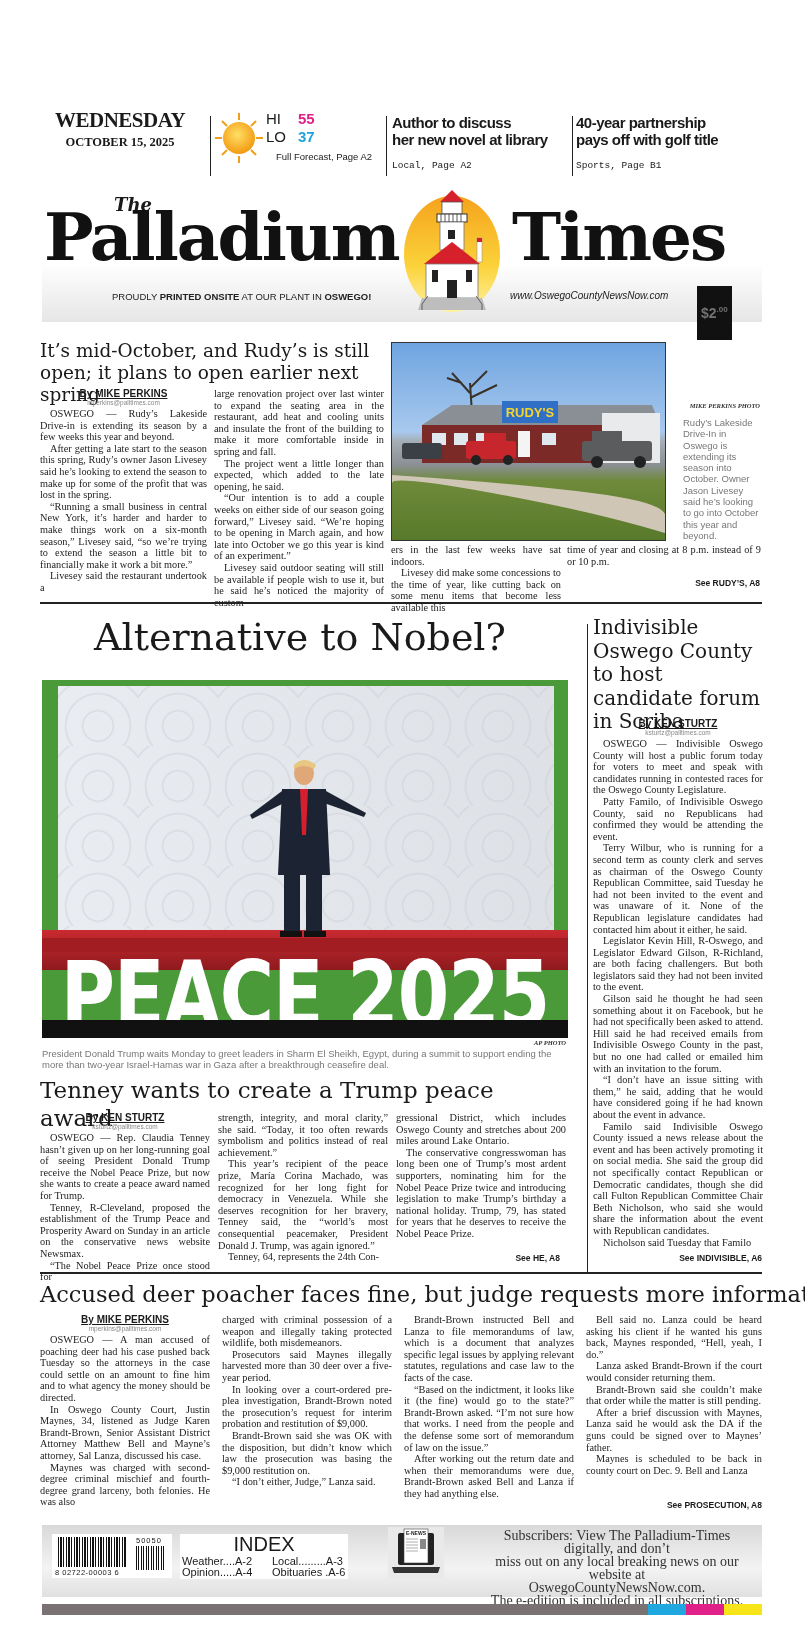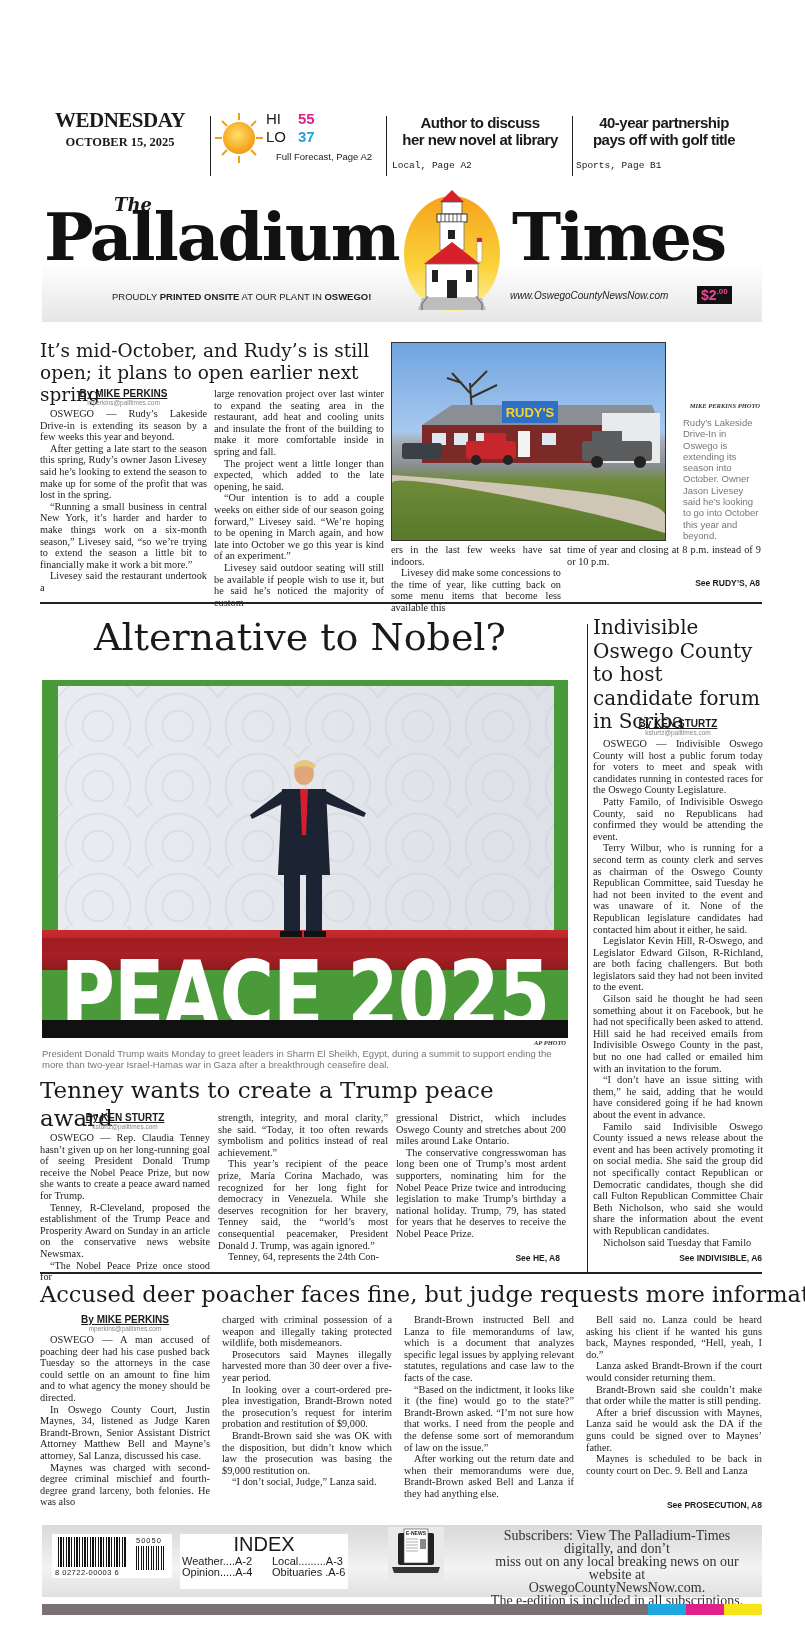--- a/index.html
+++ b/index.html
@@ -10,30 +10,30 @@
   .body-text p{margin:0;text-indent:10px;}
   .byline{text-align:center;font-family:"Liberation Sans",sans-serif;font-weight:bold;font-size:10px;text-decoration:underline;margin:0;}
   .email{text-align:center;font-family:"Liberation Sans",sans-serif;font-size:6.5px;color:#888;margin:0 0 2px 0;}
   .jump{font-family:"Liberation Sans",sans-serif;font-weight:bold;font-size:8.5px;text-align:right;}
   .rule{position:absolute;background:#222;height:1.5px;}
   .vrule{position:absolute;background:#222;width:1px;}
 
   
   .day{font-family:"Liberation Serif",serif;font-weight:900;font-size:21px;letter-spacing:-0.5px;text-align:center;}
   .date{font-family:"Liberation Serif",serif;font-weight:bold;font-size:12.5px;text-align:center;}
-  .teaser-head{font-family:"Liberation Sans",sans-serif;font-weight:bold;font-size:15px;line-height:17px;text-align:center;letter-spacing:-0.5px;}
+  .teaser-head{font-family:"Liberation Sans",sans-serif;font-weight:bold;font-size:15px;line-height:17px;text-align:left;letter-spacing:-0.5px;}
   .teaser-sub{font-family:Liberation Mono, monospace;font-size:9.5px;text-align:left;margin-top:12px;}
 
   
   .masthead{left:42px;top:190px;width:720px;height:132px;background:linear-gradient(#fff 0%,#fff 55%,#e6e6e6 100%);}
   .mast-title{font-family:"DejaVu Serif",serif;font-weight:bold;font-size:66px;letter-spacing:-2px;color:#111;}
   .mast-the{font-family:"DejaVu Serif",serif;font-weight:bold;font-size:18px;font-style:italic;}
   .tagline{font-family:"Liberation Sans",sans-serif;font-size:9.5px;color:#222;}
   .url{font-family:"Liberation Sans",sans-serif;font-size:10px;color:#222;}
-  .price{background:#111;color:#ec4899;font-family:"Liberation Sans",sans-serif;font-weight:bold;font-size:14px;padding:1px 4px;}
+  .price{background:#111;color:#737373;font-family:"Liberation Sans",sans-serif;font-weight:bold;font-size:14px;padding:19px 4px;}
 
   .headline-serif{font-family:"DejaVu Serif",serif;color:#1a1a1a;}
   .photo-credit{font-family:"Liberation Serif",serif;font-style:italic;font-weight:bold;font-size:6.5px;text-align:right;color:#333;}
   .cutline{font-family:"Liberation Sans",sans-serif;font-size:9.5px;line-height:11.3px;color:#777;}
 
   
   .footer-band{left:42px;top:1525px;width:720px;height:72px;background:linear-gradient(#d9d9d9,#f3f3f3 60%,#e0e0e0);}
   .index-box{background:#fff;}
   .index-title{font-family:"Liberation Sans",sans-serif;font-size:20px;text-align:center;line-height:20px;}
   .index-row{font-family:"Liberation Sans",sans-serif;font-size:11px;line-height:13px;}
@@ -279,21 +279,21 @@
     <p>OSWEGO — A man accused of poaching deer had his case pushed back Tuesday so the attorneys in the case could settle on an amount to fine him and to what agency the money should be directed.</p>
       <p>In Oswego County Court, Justin Maynes, 34, listened as Judge Karen Brandt-Brown, Senior Assistant District Attorney Matthew Bell and Mayne’s attorney, Sal Lanza, discussed his case.</p>
       <p>Maynes was charged with second-degree criminal mischief and fourth-degree grand larceny, both felonies. He was also</p>
   </div>
 </div>
 <div class="abs body-text" style="left:222px;top:1314px;width:170px;">
   <p style="text-indent:0;">charged with criminal possession of a weapon and illegally taking protected wildlife, both misdemeanors.</p>
     <p>Prosecutors said Maynes illegally harvested more than 30 deer over a five-year period.</p>
     <p>In looking over a court-ordered pre-plea investigation, Brandt-Brown noted the prosecution’s request for interim probation and restitution of $9,000.</p>
     <p>Brandt-Brown said she was OK with the disposition, but didn’t know which law the prosecution was basing the $9,000 restitution on.</p>
-    <p>“I don’t social, Judge,” Lanza said.</p>
+    <p>“I don’t either, Judge,” Lanza said.</p>
 </div>
 <div class="abs body-text" style="left:404px;top:1314px;width:170px;">
   <p>Brandt-Brown instructed Bell and Lanza to file memorandums of law, which is a document that analyzes specific legal issues by applying relevant statutes, regulations and case law to the facts of the case.</p>
     <p>“Based on the indictment, it looks like it (the fine) would go to the state?” Brandt-Brown asked. “I’m not sure how that works. I need from the people and the defense some sort of memorandum of law on the issue.”</p>
     <p>After working out the return date and when their memorandums were due, Brandt-Brown asked Bell and Lanza if they had anything else.</p>
 </div>
 <div class="abs body-text" style="left:586px;top:1314px;width:176px;">
   <p>Bell said no. Lanza could be heard asking his client if he wanted his guns back, Maynes responded, “Hell, yeah, I do.”</p>
     <p>Lanza asked Brandt-Brown if the court would consider returning them.</p>
     <p>Brandt-Brown said she couldn’t make that order while the matter is still pending.</p>
@@ -302,21 +302,21 @@
 </div>
 <div class="abs jump" style="left:620px;top:1500px;width:142px;">See PROSECUTION, A8</div>
 
 <div class="abs footer-band">
   <div class="abs" style="left:10px;top:9px;width:120px;height:44px;background:#fff;">
     <div class="abs" style="left:6px;top:3px;width:68px;height:30px;background:repeating-linear-gradient(90deg,#111 0,#111 1px,#fff 1px,#fff 2px,#111 2px,#111 4px,#fff 4px,#fff 5px,#111 5px,#111 6px,#fff 6px,#fff 8px);"></div>
     <div class="abs" style="left:84px;top:12px;width:30px;height:24px;background:repeating-linear-gradient(90deg,#111 0,#111 1px,#fff 1px,#fff 2px,#111 2px,#111 3px,#fff 3px,#fff 5px);"></div>
     <div class="abs sans" style="left:84px;top:2px;font-size:7.5px;letter-spacing:1px;">50050</div>
     <div class="abs sans" style="left:3px;top:34px;font-size:7.5px;letter-spacing:0.5px;">8 02722-00003 6</div>
   </div>
-  <div class="abs index-box" style="left:138px;top:9px;width:168px;height:55px;">
+  <div class="abs index-box" style="left:138px;top:9px;width:168px;height:45px;">
     <div class="index-title">INDEX</div>
     <div class="abs index-row" style="left:2px;top:21px;"><span>Weather</span><span>....</span><span>A-2</span></div>
     <div class="abs index-row" style="left:92px;top:21px;"><span>Local</span><span>.........</span><span>A-3</span></div>
     <div class="abs index-row" style="left:2px;top:32px;"><span>Opinion</span><span>.....</span><span>A-4</span></div>
     <div class="abs index-row" style="left:92px;top:32px;"><span>Obituaries</span><span> .</span><span>A-6</span></div>
   </div>
   <div class="abs" style="left:346px;top:2px;width:56px;height:52px;background:#e9e9e9;">
     <svg width="56" height="52" viewBox="0 0 56 52">
       <rect x="10" y="6" width="36" height="32" rx="2" fill="#222"></rect>
       <rect x="16" y="2" width="24" height="34" fill="#fff" stroke="#444" stroke-width="0.6"></rect>

